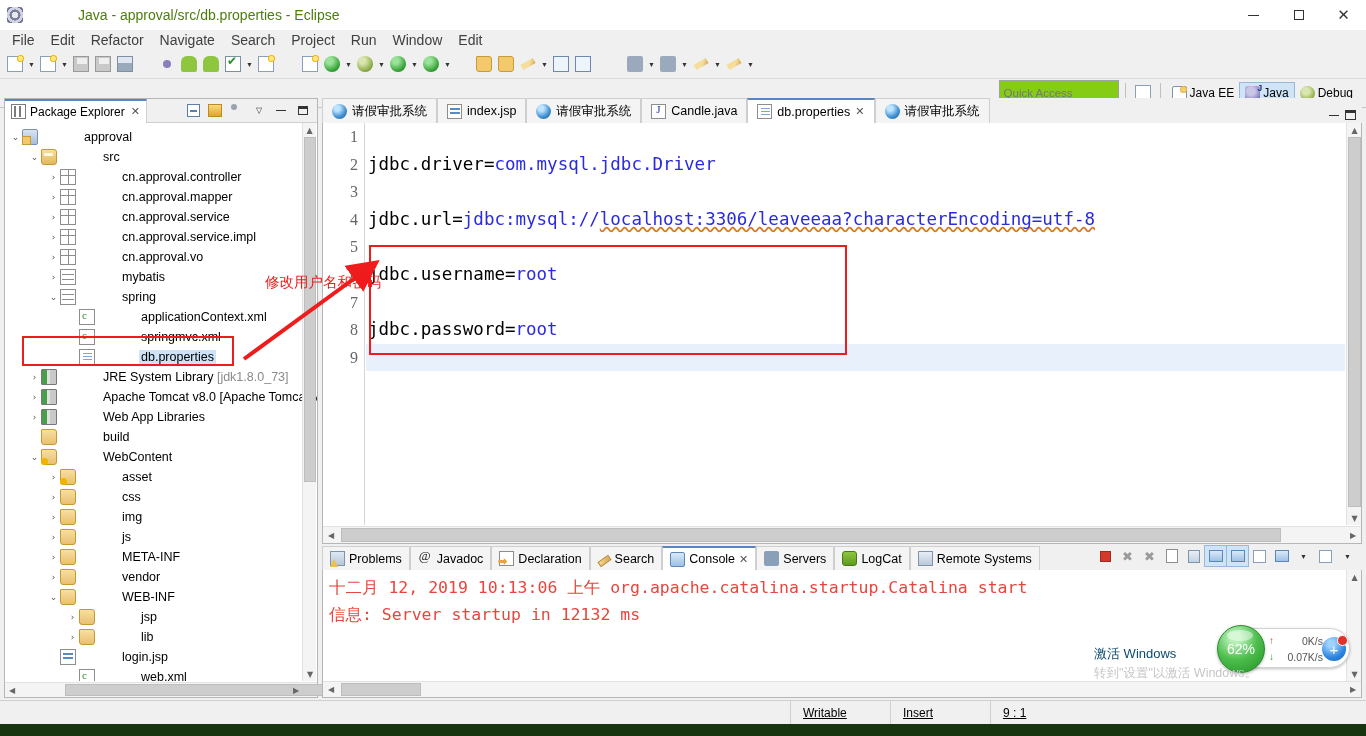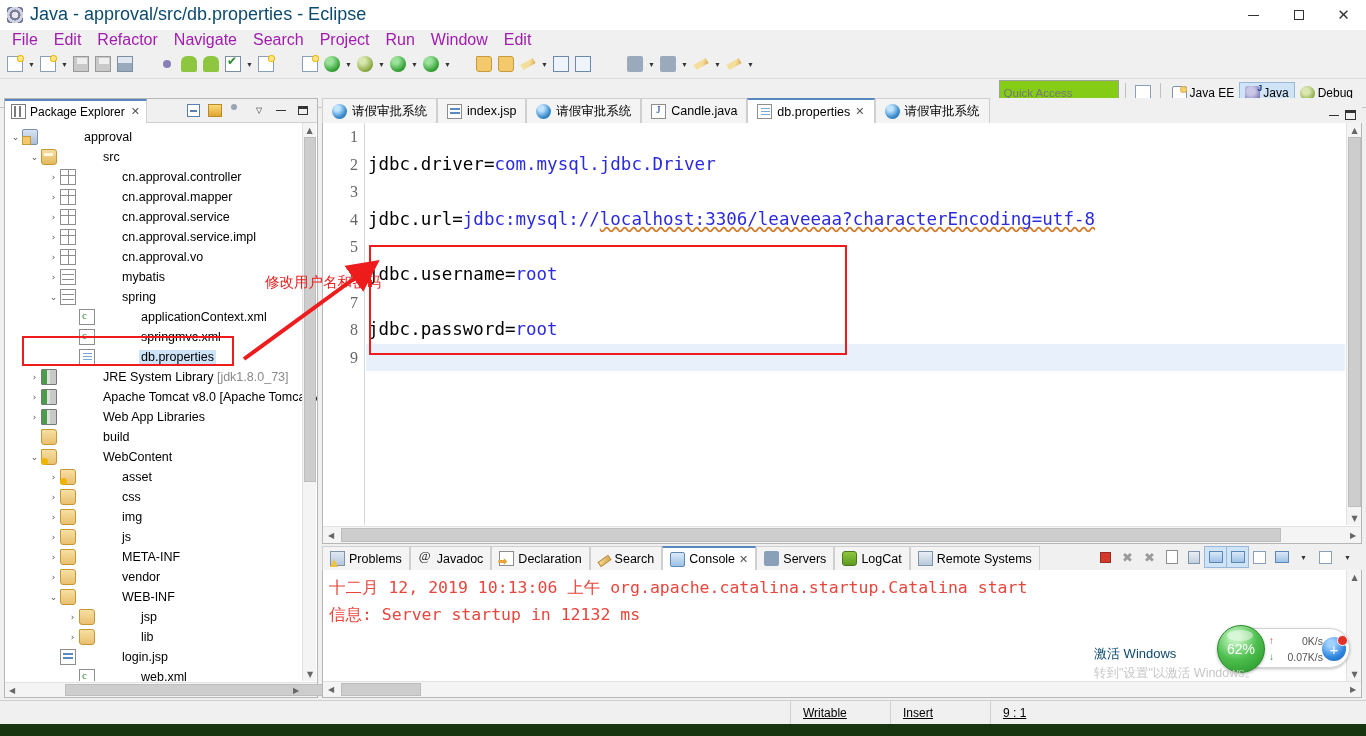--- a/index.html
+++ b/index.html
@@ -16,33 +16,33 @@
   
   .titlebar {
     height: 30px; background: #ffffff; display: flex; align-items: center;
     border-bottom: 1px solid #ffffff; position: relative;
   }
   .title-icon {
     width: 16px; height: 16px; margin-left: 7px; margin-right: 7px;
     background: radial-gradient(circle at 50% 50%, #e8e8ee 0 28%, #7b7f9a 30% 48%, #cfd3e4 50% 70%, #6d7290 72% 100%);
     border-radius: 3px; position: relative; flex: none;
   }
-  .title-text { font-size: 18px; color: #0c4a6e; white-space: nowrap; }
+  .title-text { font-size: 14px; color: #4d7c0f; white-space: nowrap; margin-left: 48px; }
   .win-btns { position: absolute; right: 0; top: 0; height: 30px; display: flex; }
   .win-btn {
     width: 45px; height: 30px; display: flex; align-items: center; justify-content: center;
     color: #333; font-size: 13px;
   }
   .wb-min { width: 11px; height: 1px; background: #333; }
   .wb-max { width: 10px; height: 10px; border: 1px solid #333; }
   .wb-close { font-size: 15px; line-height: 1; font-family: "DejaVu Sans", sans-serif; }
 
   
   .menubar { height: 20px; background: #f0f0f0; display: flex; align-items: center; padding-left: 4px; }
-  .menu-item { padding: 2px 8px; font-size: 16px; color: #a21caf; cursor: default; }
+  .menu-item { padding: 2px 8px; font-size: 14px; color: #404040; cursor: default; }
 
   
   .toolbar {
     height: 29px; background: #f0f0f0; display: flex; align-items: center;
     padding-left: 4px; border-bottom: 1px solid #dcdcdc;
   }
   .tb-gap { width: 10px; }
   .tb-btn { width: 22px; height: 22px; display: flex; align-items: center; justify-content: center; position: relative; }
   .tb-arrow {
     width: 11px; height: 22px; display: flex; align-items: center; justify-content: center;
@@ -221,21 +221,21 @@
   }
   .ed-scroll-v { position:absolute; right:0; top:0; width:15px; bottom:18px; background:#f4f4f4; border-left:1px solid #e2e2e2;}
   .ed-scroll-h { position:absolute; left:0; right:0; bottom:0; height:17px; background:#f4f4f4; border-top:1px solid #e2e2e2;}
   .edv-thumb { position:absolute; left:1px; top:14px; width:13px; height:370px; background:#cdcdcd; border:1px solid #bdbdbd;}
   .edh-thumb { position:absolute; left:18px; top:1px; width:940px; height:14px; background:#cdcdcd; border:1px solid #bdbdbd;}
   .arrbtn { position:absolute; display:flex; align-items:center; justify-content:center; font-size:8px; color:#666;
             font-family:"DejaVu Sans", sans-serif;}
 
   
   .console-panel { position:absolute; left:322px; top:450px; width:1040px; height:152px; }
-  .ctab-bar { height:24px; display:flex; align-items:center; background:#f0f0f0; }
+  .ctab-bar { height:24px; display:flex; align-items:flex-start; background:#f0f0f0; }
   .ctab {
     height:24px; display:flex; align-items:center; gap:4px; padding:0 7px; font-size:12.5px;
     background:#f4f4f4; border:1px solid #cfcfcf; border-bottom:none; white-space:nowrap; color:#000;
   }
   .ctab.active { background:#fff; border-top:2px solid #5a86c0; }
   .ctab-ico { width:15px;height:15px; position:relative; flex:none; }
   .ci-prob { background:linear-gradient(#dfe8f4,#b7c6da); border:1px solid #7f93ab;}
   .ci-prob:after{content:"";position:absolute;left:-1px;bottom:-2px;width:8px;height:8px;background:#f0c040;
                  clip-path:polygon(50% 0,100% 100%,0 100%);}
   .ci-javadoc:after{content:"@";position:absolute;left:1px;top:-3px;font-size:13px;color:#222;font-family:"Liberation Serif",serif;}

